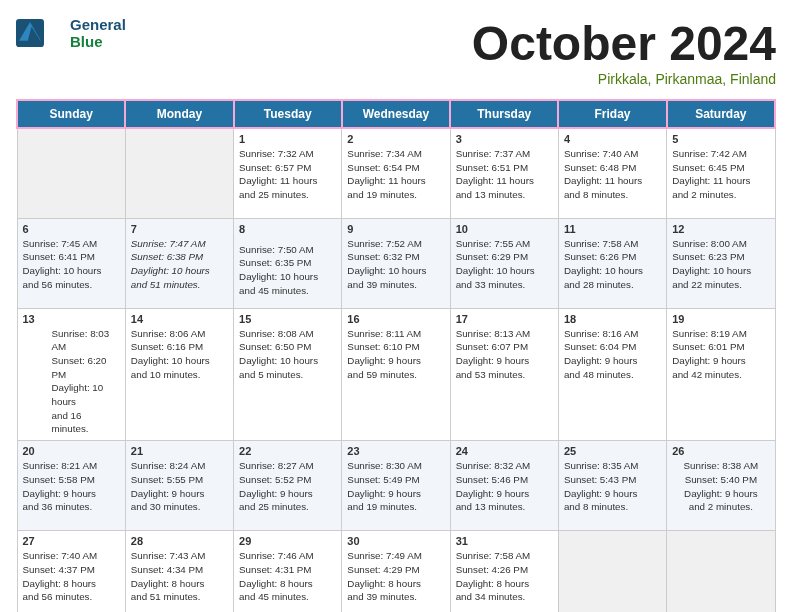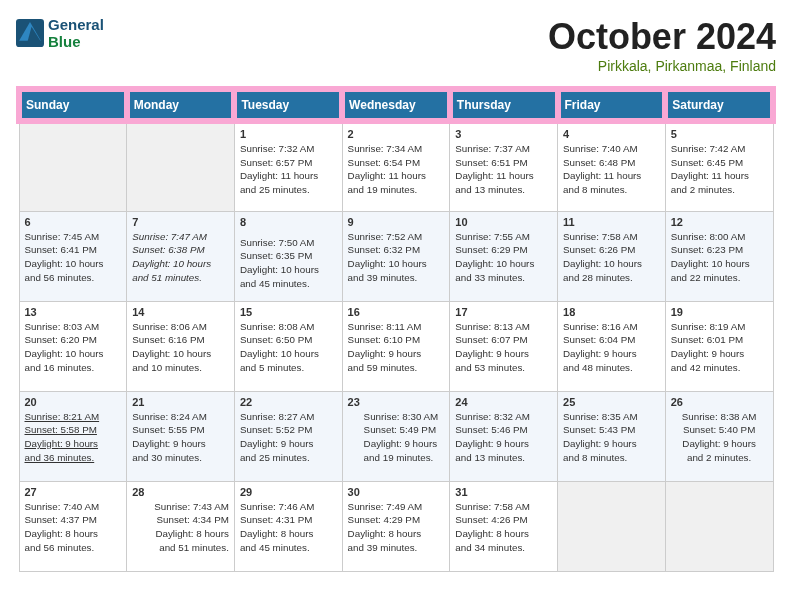--- a/index.html
+++ b/index.html
@@ -12,51 +12,52 @@
     }
     .header {
       display: flex;
       justify-content: space-between;
       align-items: flex-start;
       margin-bottom: 12px;
     }
     .logo {
       display: flex;
       align-items: center;
+      gap: 22px;
     }
     .logo-icon {
       width: 28px;
       height: 28px;
       margin-right: 4px;
     }
     .title-block {
       text-align: right;
     }
     .month-title {
-      font-size: 36px;
+      font-size: 48px;
       font-weight: bold;
       color: #222;
     }
     .location {
       font-size: 14px;
       color: #4d7c0f;
     }
     table {
       width: 100%;
       border-collapse: collapse;
       font-size: 10.5px;
     }
     thead tr th {
       background-color: #2471a3;
       color: #fff;
       padding: 6px 4px;
-      text-align: left;
+      text-align: center;
       font-size: 12px;
       font-weight: bold;
-      border: 6px solid #f9a8d4;
+      border: 2px solid #f9a8d4;
     }
     tbody tr td {
       border: 1px solid #ccc;
       vertical-align: top;
       padding: 4px 5px;
       min-height: 80px;
       height: 90px;
       color: #333;
       width: calc(100% / 7);
     }
@@ -205,21 +206,21 @@
           <span class="day-num">12</span>
           <div class="day-info" style="white-space: pre-line;">Sunrise: 8:00 AM
 Sunset: 6:23 PM
 Daylight: 10 hours
 and 22 minutes.</div>
         </td>
       </tr>
       <tr>
         <td>
           <span class="day-num">13</span>
-          <div class="day-info" style="white-space: pre-line;">Sunrise: 8:03 AM
+          <div class="day-info" style="white-space: pre-line; margin-left: 29px;">Sunrise: 8:03 AM
 Sunset: 6:20 PM
 Daylight: 10 hours
 and 16 minutes.</div>
         </td>
         <td>
           <span class="day-num">14</span>
           <div class="day-info" style="white-space: pre-line;">Sunrise: 8:06 AM
 Sunset: 6:16 PM
 Daylight: 10 hours
 and 10 minutes.</div>
@@ -256,42 +257,42 @@
           <span class="day-num">19</span>
           <div class="day-info" style="white-space: pre-line;">Sunrise: 8:19 AM
 Sunset: 6:01 PM
 Daylight: 9 hours
 and 42 minutes.</div>
         </td>
       </tr>
       <tr>
         <td>
           <span class="day-num">20</span>
-          <div class="day-info" style="white-space: pre-line; text-decoration: underline;">Sunrise: 8:21 AM
+          <div class="day-info" style="white-space: pre-line;">Sunrise: 8:21 AM
 Sunset: 5:58 PM
 Daylight: 9 hours
 and 36 minutes.</div>
         </td>
         <td>
           <span class="day-num">21</span>
           <div class="day-info" style="white-space: pre-line;">Sunrise: 8:24 AM
 Sunset: 5:55 PM
 Daylight: 9 hours
 and 30 minutes.</div>
         </td>
         <td>
           <span class="day-num">22</span>
           <div class="day-info" style="white-space: pre-line;">Sunrise: 8:27 AM
 Sunset: 5:52 PM
 Daylight: 9 hours
 and 25 minutes.</div>
         </td>
         <td>
           <span class="day-num">23</span>
-          <div class="day-info" style="white-space: pre-line; margin-left: 16px;">Sunrise: 8:30 AM
+          <div class="day-info" style="white-space: pre-line;">Sunrise: 8:30 AM
 Sunset: 5:49 PM
 Daylight: 9 hours
 and 19 minutes.</div>
         </td>
         <td>
           <span class="day-num">24</span>
           <div class="day-info" style="white-space: pre-line;">Sunrise: 8:32 AM
 Sunset: 5:46 PM
 Daylight: 9 hours
 and 13 minutes.</div>
@@ -314,21 +315,21 @@
       <tr>
         <td>
           <span class="day-num">27</span>
           <div class="day-info" style="white-space: pre-line;">Sunrise: 7:40 AM
 Sunset: 4:37 PM
 Daylight: 8 hours
 and 56 minutes.</div>
         </td>
         <td>
           <span class="day-num">28</span>
-          <div class="day-info" style="white-space: pre-line; text-align: right;">Sunrise: 7:43 AM
+          <div class="day-info" style="white-space: pre-line;">Sunrise: 7:43 AM
 Sunset: 4:34 PM
 Daylight: 8 hours
 and 51 minutes.</div>
         </td>
         <td>
           <span class="day-num">29</span>
           <div class="day-info" style="white-space: pre-line;">Sunrise: 7:46 AM
 Sunset: 4:31 PM
 Daylight: 8 hours
 and 45 minutes.</div>

